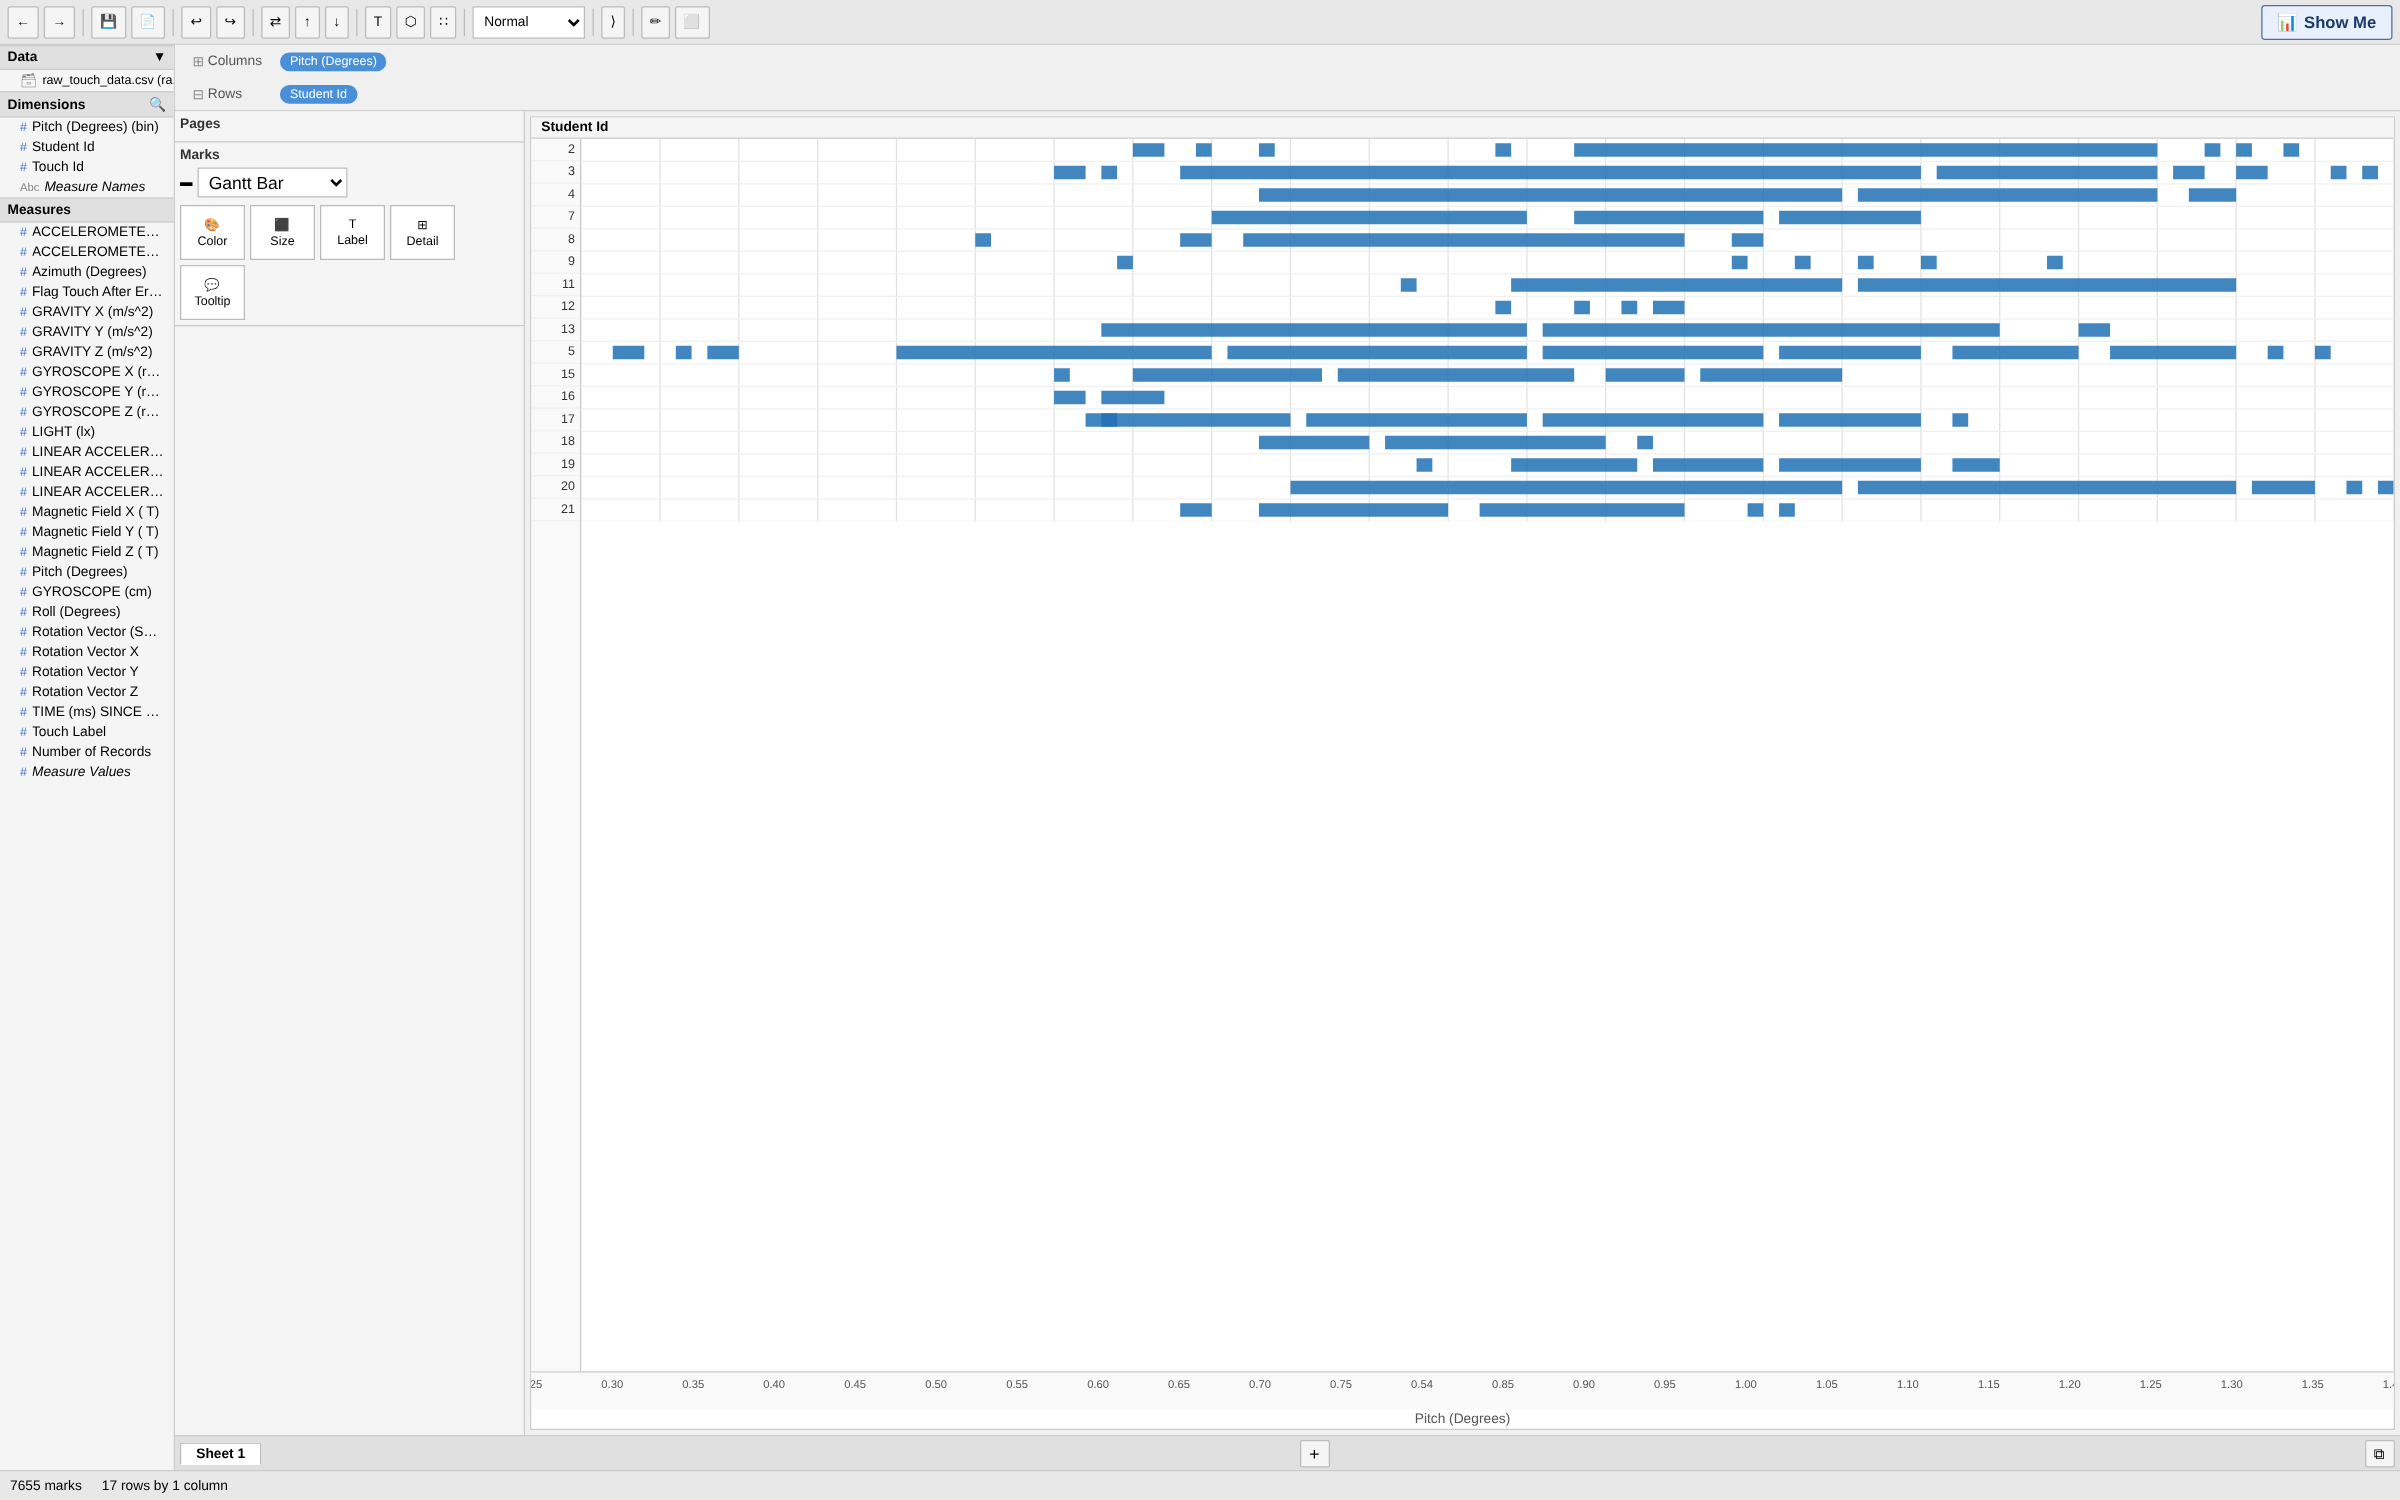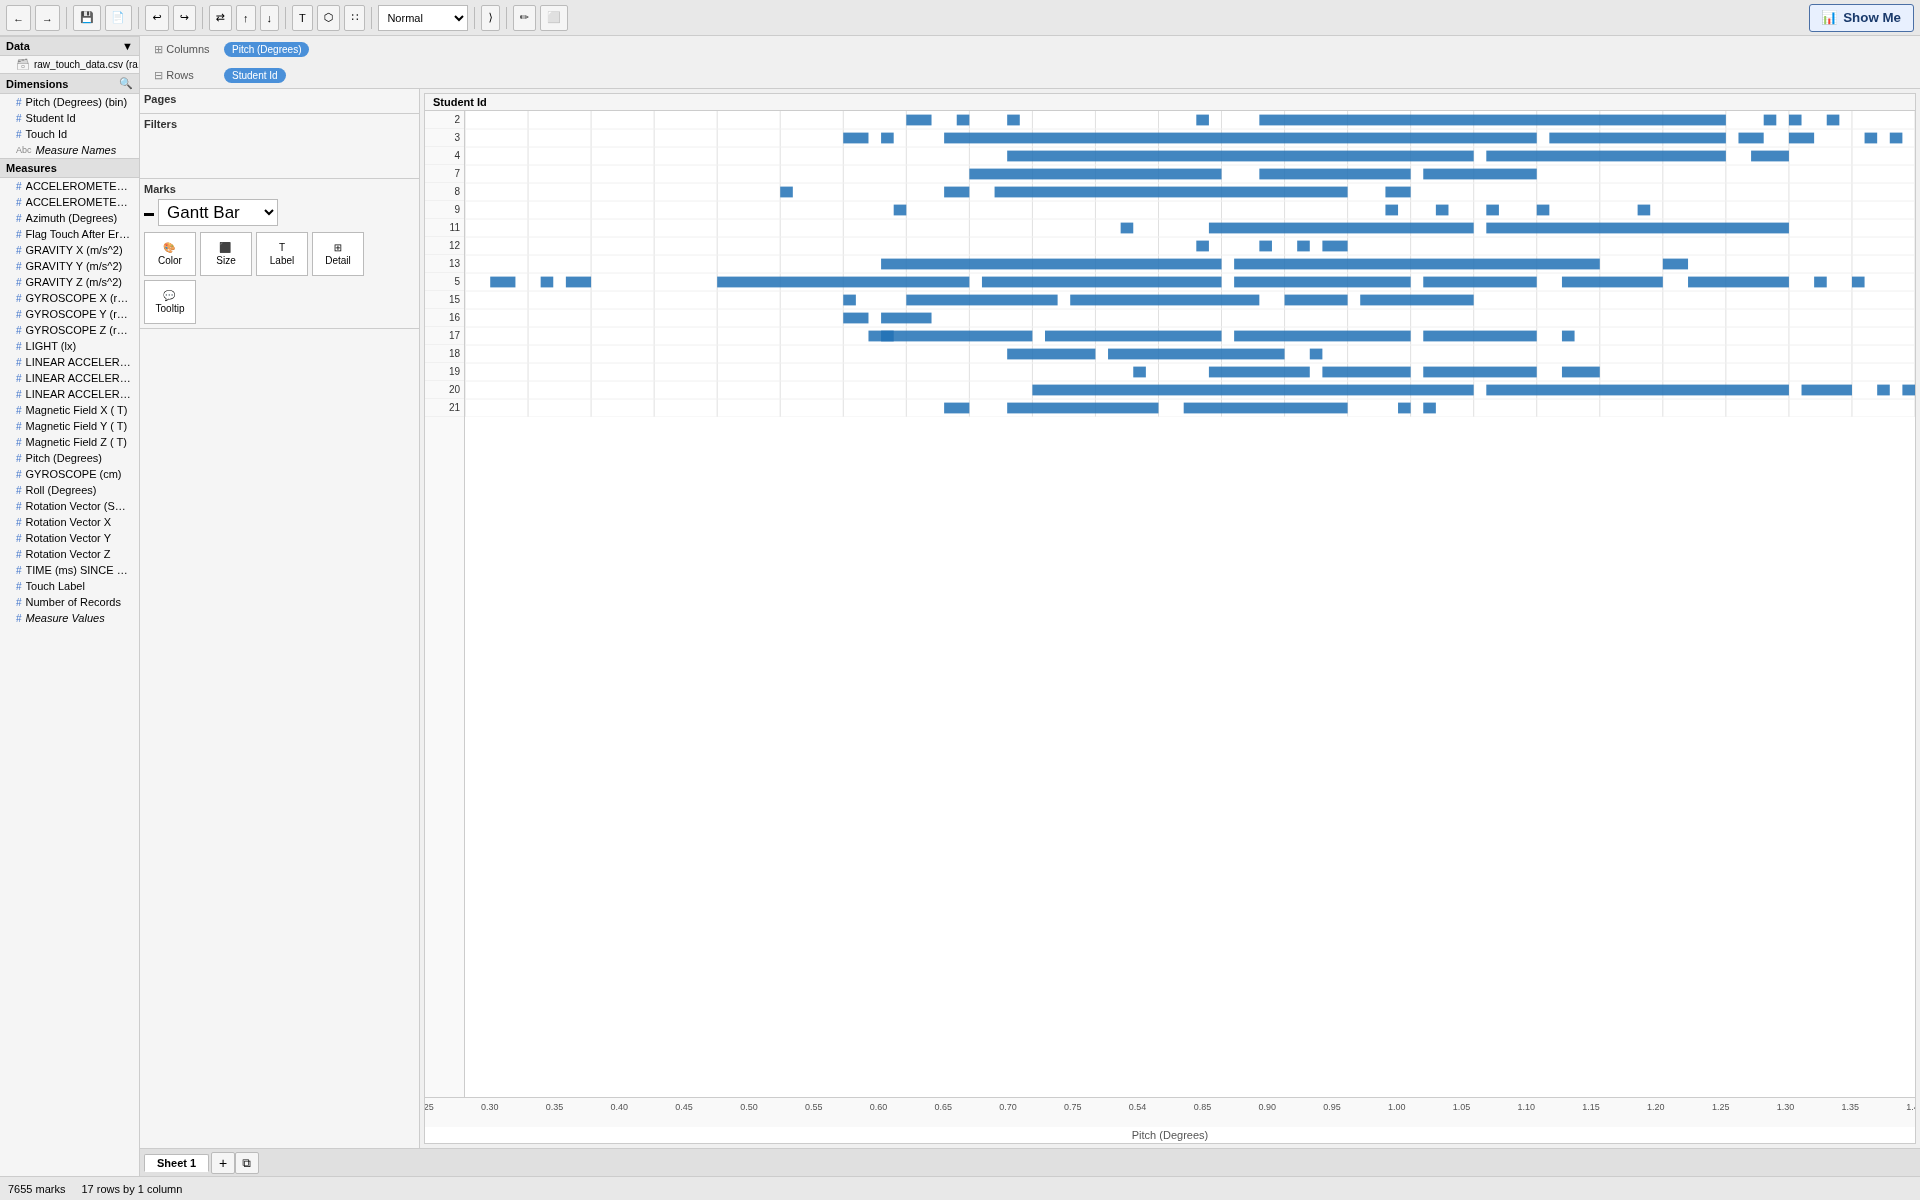--- a/index.html
+++ b/index.html
@@ -136,21 +136,21 @@
     .marks-control {
       display: flex;
       align-items: center;
       margin-bottom: 6px;
       gap: 4px;
     }
     .marks-select {
       border: 1px solid #bbb;
       background: white;
       padding: 2px 4px;
-      font-size: 17px;
+      font-size: 14px;
       width: 120px;
     }
     .marks-buttons {
       display: flex;
       flex-wrap: wrap;
       gap: 4px;
       margin-top: 4px;
     }
     .marks-btn {
       border: 1px solid #bbb;
@@ -245,20 +245,21 @@
     }
 
     
     #sheet-tabs {
       display: flex;
       align-items: center;
       padding: 12px 4px;
       background: #e0e0e0;
       border-top: 1px solid #ccc;
       height: 28px;
+      justify-content: space-between;
     }
     .sheet-tab {
       padding: 2px 12px;
       border: 1px solid #bbb;
       background: white;
       cursor: pointer;
       font-size: 11px;
       border-radius: 2px 2px 0 0;
       margin-right: 2px;
     }
@@ -498,24 +499,20 @@
     </div>
 
     <div class="viz-wrapper">
 
       <div class="side-middle">
 
         <div class="pages-section">
           <div class="section-title">Pages</div>
         </div>
 
-        <div class="filters-section">
-          <div class="section-title">Filters</div>
-          <div style="min-height:40px;"></div>
-        </div>
 
         <div class="marks-section">
           <div class="section-title">Marks</div>
           <div class="marks-control">
             <span style="font-size:10px;">▬</span>
             <select class="marks-select">
               <option>Gantt Bar</option>
             </select>
           </div>
           <div class="marks-buttons">

